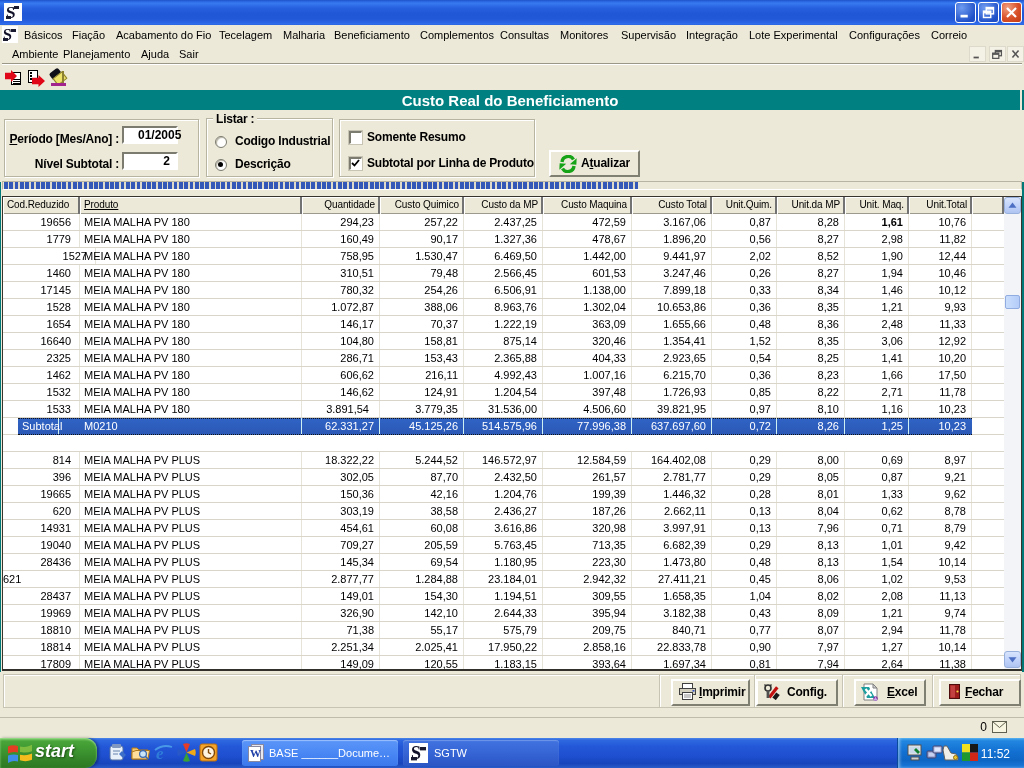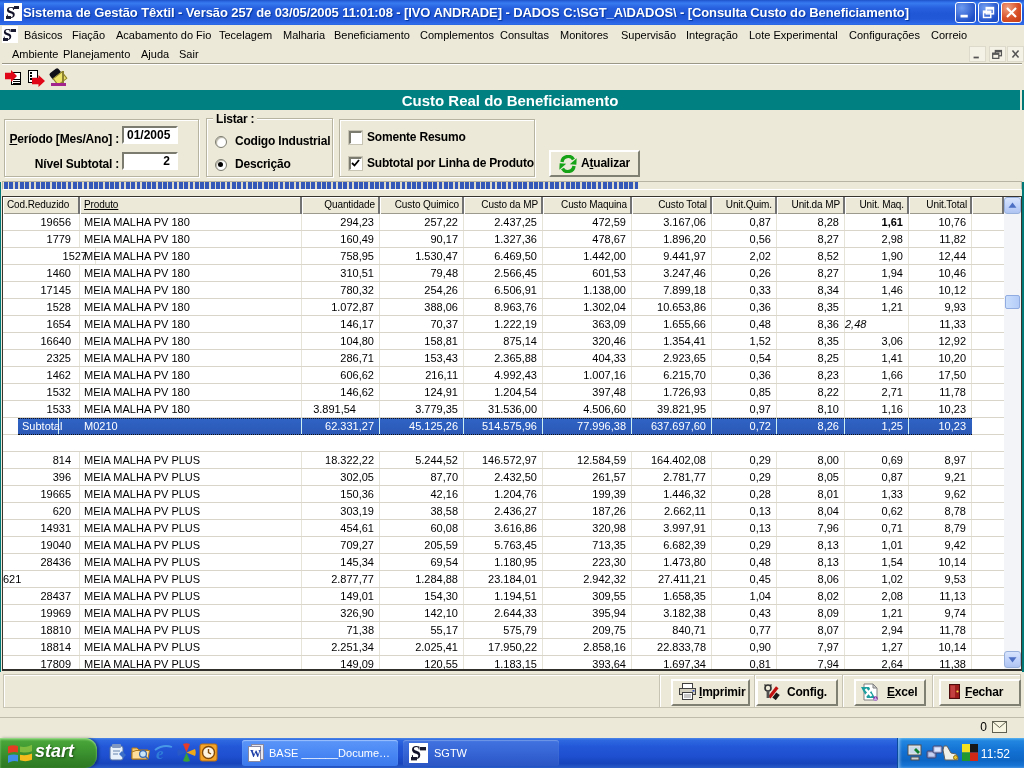--- a/index.html
+++ b/index.html
@@ -59,21 +59,20 @@
 </style></head>
 <body>
 <div id="titlebar">
   <div style="position:absolute;left:4px;top:3px;width:18px;height:18px;background:#fff;">
 <svg style="position:absolute;left:0;top:0;" width="18" height="18" viewBox="0 0 18 18">
 <text x="2" y="15" font-family="Liberation Serif" font-size="17" font-weight="bold" fill="#101028">S</text>
 <rect x="10" y="3" width="5" height="3" fill="#1A1A30"></rect>
         <rect x="2" y="13" width="5" height="3" fill="#1A1A30"></rect>
 </svg>
     </div>
-  <div class="txt">Sistema de Gestão Têxtil - Versão 257 de 03/05/2005 11:01:08 - [IVO ANDRADE] - DADOS C:\SGT_A\DADOS\ - [Consulta Custo do Beneficiamento]</div>
   <div class="wbtn min">
       <svg class="wg" viewBox="0 0 21 21">
         <rect x="5" y="13" width="8" height="3" fill="#fff"></rect>
       </svg>
     </div>
   <div class="wbtn res">
       <svg class="wg" viewBox="0 0 21 21">
         <rect x="8" y="5" width="8" height="7" fill="none" stroke="#fff" stroke-width="1.6"></rect>
         <rect x="8" y="5" width="8" height="2.4" fill="#fff"></rect>
         <rect x="5" y="9" width="8" height="7" fill="none" stroke="#fff" stroke-width="1.6"></rect>
@@ -154,21 +153,21 @@
 </div>
 </div>
 <div id="teal">
     <div class="t">Custo Real do Beneficiamento</div>
   </div>
 <div id="edgeR"></div>
 <div id="edgeL"></div>
 <div id="form">
   <div class="gb" style="left:4px;top:9px;width:195px;height:58px;"></div>
   <div class="lbl" style="left:0px;top:22px;width:119px;text-align:right;"><u>P</u>eríodo [Mes/Ano] :</div>
-  <div class="inp" style="left:122px;top:16px;width:56px;height:18px;padding-left:3px;line-height:14px;">01/2005</div>
+  <div class="inp" style="left:122px;top:16px;width:56px;height:18px;padding-left:14px;line-height:14px;">01/2005</div>
   <div class="lbl" style="left:0px;top:47px;width:119px;text-align:right;">Nível Subtotal :</div>
   <div class="inp" style="left:122px;top:42px;width:56px;height:18px;text-align:right;padding-right:6px;line-height:14px;">2</div>
   <div class="gb" style="left:206px;top:8px;width:127px;height:59px;"></div>
   <div class="lbl" style="left:213px;top:2px;background:#ECE9D8;padding:0 3px;">Listar :</div>
 
 <div style="position:absolute;left:215px;top:26px;width:12px;height:12px;border-radius:50%;background:#fff;border:1px solid #7B7B6F;box-shadow:inset 1px 1px 1px #B8B4A4;"></div>
 <div class="lbl" style="left:235px;top:24px;">Codigo Industrial</div>
 <div style="position:absolute;left:215px;top:49px;width:12px;height:12px;border-radius:50%;background:#fff;border:1px solid #7B7B6F;box-shadow:inset 1px 1px 1px #B8B4A4;"></div>
 <div style="position:absolute;left:218px;top:52px;width:5px;height:5px;border-radius:50%;background:#000;"></div>
 <div class="lbl" style="left:235px;top:47px;">Descrição</div>
@@ -294,21 +293,21 @@
 <div class="row" style="top:102px;">
         <div class="c" style="left:0px;width:77px;text-align:right;padding-right:8px;">1654</div>
         <div class="c" style="left:77px;width:222px;text-align:left;padding-left:4px;">MEIA MALHA PV 180</div>
         <div class="c" style="left:299px;width:78px;text-align:right;padding-right:5px;">146,17</div>
         <div class="c" style="left:377px;width:84px;text-align:right;padding-right:5px;">70,37</div>
         <div class="c" style="left:461px;width:79px;text-align:right;padding-right:5px;">1.222,19</div>
         <div class="c" style="left:540px;width:89px;text-align:right;padding-right:5px;">363,09</div>
         <div class="c" style="left:629px;width:80px;text-align:right;padding-right:5px;">1.655,66</div>
         <div class="c" style="left:709px;width:65px;text-align:right;padding-right:5px;">0,48</div>
         <div class="c" style="left:774px;width:68px;text-align:right;padding-right:5px;">8,36</div>
-        <div class="c" style="left:842px;width:64px;padding-right:5px;font-style:italic;">2,48</div>
+        <div class="c" style="left:842px;width:64px;text-align:right;padding-right:5px;">2,48</div>
         <div class="c" style="left:906px;width:63px;text-align:right;padding-right:5px;">11,33</div>
       </div>
 <div class="row" style="top:119px;">
         <div class="c" style="left:0px;width:77px;text-align:right;padding-right:8px;">16640</div>
         <div class="c" style="left:77px;width:222px;text-align:left;padding-left:4px;">MEIA MALHA PV 180</div>
         <div class="c" style="left:299px;width:78px;text-align:right;padding-right:5px;">104,80</div>
         <div class="c" style="left:377px;width:84px;text-align:right;padding-right:5px;">158,81</div>
         <div class="c" style="left:461px;width:79px;text-align:right;padding-right:5px;">875,14</div>
         <div class="c" style="left:540px;width:89px;text-align:right;padding-right:5px;">320,46</div>
         <div class="c" style="left:629px;width:80px;text-align:right;padding-right:5px;">1.354,41</div>
@@ -352,21 +351,21 @@
         <div class="c" style="left:540px;width:89px;text-align:right;padding-right:5px;">397,48</div>
         <div class="c" style="left:629px;width:80px;text-align:right;padding-right:5px;">1.726,93</div>
         <div class="c" style="left:709px;width:65px;text-align:right;padding-right:5px;">0,85</div>
         <div class="c" style="left:774px;width:68px;text-align:right;padding-right:5px;">8,22</div>
         <div class="c" style="left:842px;width:64px;text-align:right;padding-right:5px;">2,71</div>
         <div class="c" style="left:906px;width:63px;text-align:right;padding-right:5px;">11,78</div>
       </div>
 <div class="row" style="top:187px;">
         <div class="c" style="left:0px;width:77px;text-align:right;padding-right:8px;">1533</div>
         <div class="c" style="left:77px;width:222px;text-align:left;padding-left:4px;">MEIA MALHA PV 180</div>
-        <div class="c" style="left:299px;width:78px;text-align:right;padding-right:23px;">3.891,54</div>
+        <div class="c" style="left:299px;width:78px;text-align:right;padding-right:10px;">3.891,54</div>
         <div class="c" style="left:377px;width:84px;text-align:right;padding-right:5px;">3.779,35</div>
         <div class="c" style="left:461px;width:79px;text-align:right;padding-right:5px;">31.536,00</div>
         <div class="c" style="left:540px;width:89px;text-align:right;padding-right:5px;">4.506,60</div>
         <div class="c" style="left:629px;width:80px;text-align:right;padding-right:5px;">39.821,95</div>
         <div class="c" style="left:709px;width:65px;text-align:right;padding-right:5px;">0,97</div>
         <div class="c" style="left:774px;width:68px;text-align:right;padding-right:5px;">8,10</div>
         <div class="c" style="left:842px;width:64px;text-align:right;padding-right:5px;">1,16</div>
         <div class="c" style="left:906px;width:63px;text-align:right;padding-right:5px;">10,23</div>
       </div>
 <div class="row sub" style="top:204px;">

